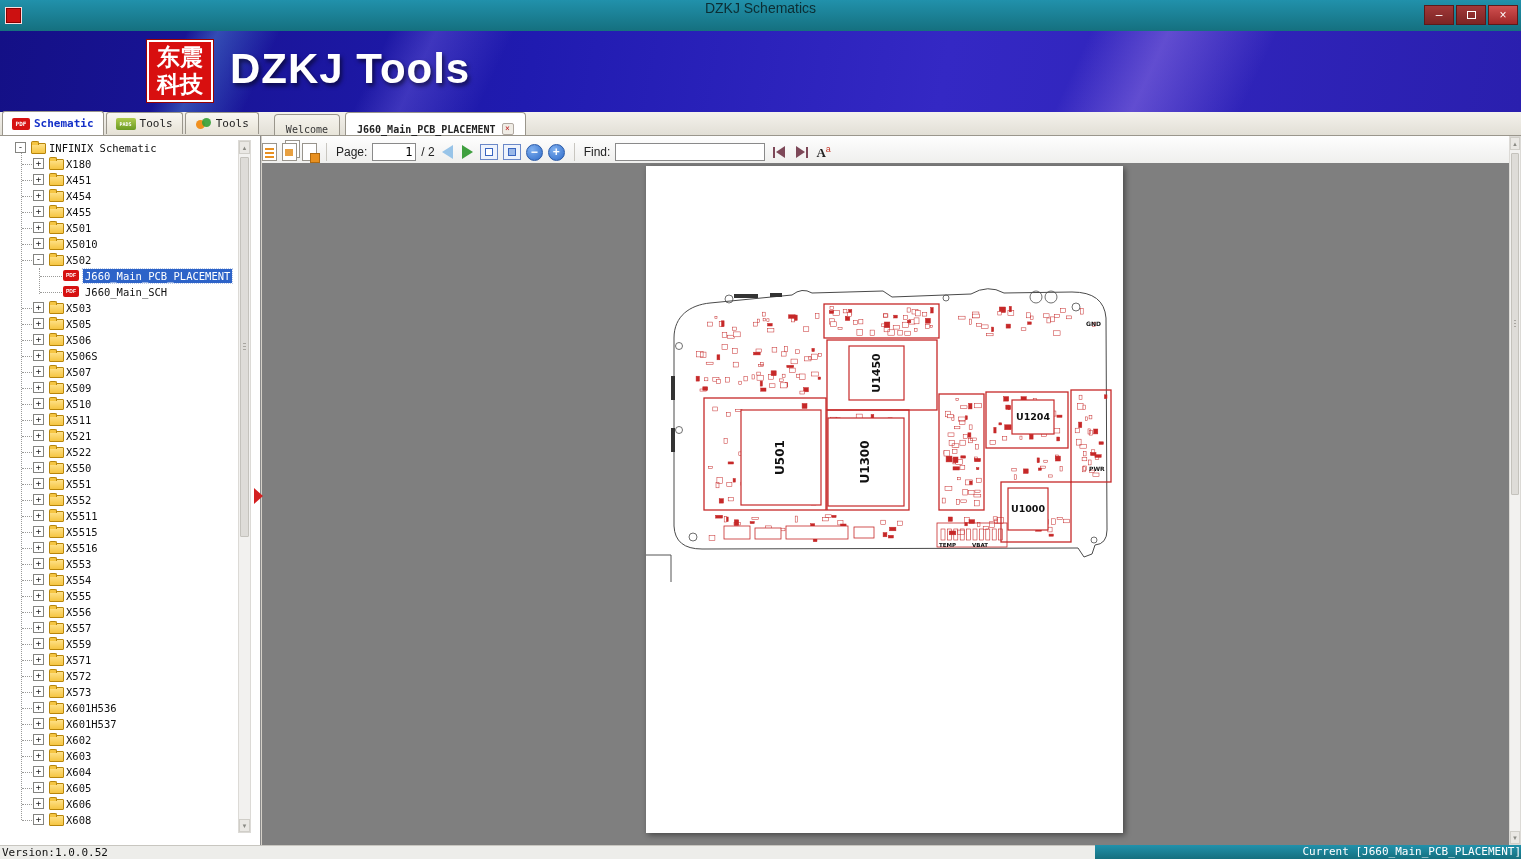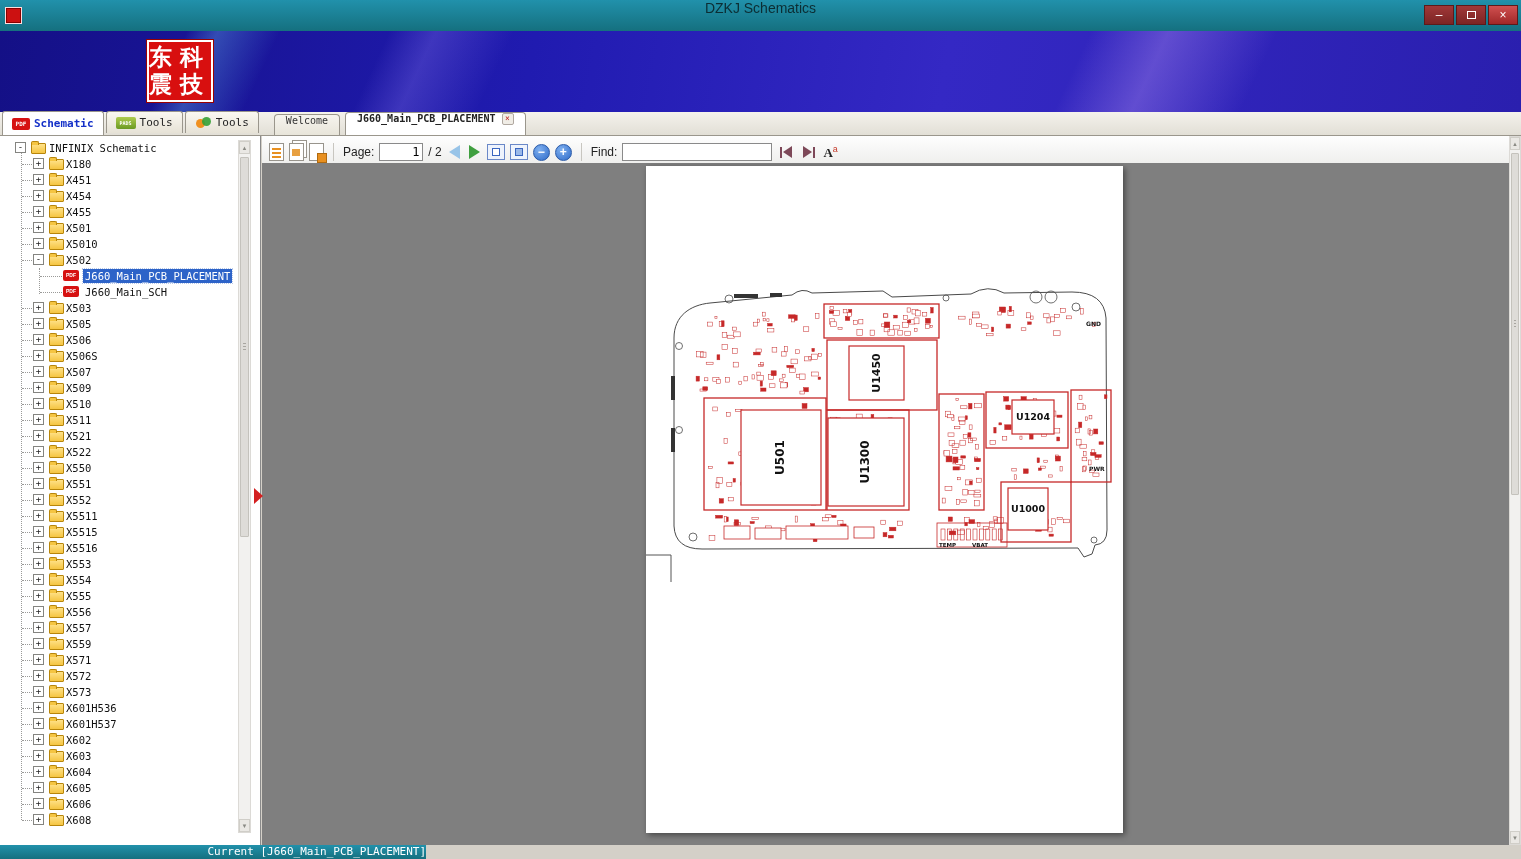--- a/index.html
+++ b/index.html
@@ -11,34 +11,34 @@
 .win-buttons{position:absolute;right:3px;top:5px;display:flex;gap:2px}
 .wbtn{width:30px;height:20px;display:flex;align-items:center;justify-content:center;color:#fff;font-size:12px;border:1px solid #5c1a1a;background:linear-gradient(#a03838,#7c2424);cursor:default}
 .wbtn.close{background:linear-gradient(#d05050,#a02828)}
 .max-glyph{width:9px;height:8px;border:1px solid #fff}
 
 .banner{position:absolute;top:31px;left:0;right:0;height:81px;background:
  linear-gradient(115deg,rgba(255,255,255,0) 12%,rgba(120,220,255,.28) 14%,rgba(255,255,255,0) 18%),
  linear-gradient(115deg,rgba(255,255,255,0) 25%,rgba(160,140,255,.25) 28%,rgba(255,255,255,0) 33%),
  linear-gradient(115deg,rgba(255,255,255,0) 70%,rgba(210,170,255,.3) 75%,rgba(255,255,255,0) 82%),
  linear-gradient(100deg,#141086 0%,#201bb0 35%,#3428c4 62%,#2a1fae 100%)}
-.logo{position:absolute;left:147px;top:9px;width:66px;height:62px;background:#d80f0f;border:2px solid #fff;outline:1px solid #900;display:flex;flex-direction:row;align-items:center;justify-content:center;color:#fff;font-weight:bold;font-size:23px;line-height:27px}
+.logo{position:absolute;left:147px;top:9px;width:66px;height:62px;background:#d80f0f;border:2px solid #fff;outline:1px solid #900;display:flex;flex-direction:column;align-items:center;justify-content:center;color:#fff;font-weight:bold;font-size:23px;line-height:27px}
 .appname{position:absolute;left:230px;top:14px;font-size:42px;font-weight:bold;color:#fff;text-shadow:2px 3px 4px rgba(0,0,0,.55);letter-spacing:1px}
 .tagline{position:absolute;right:113px;top:22px;font-size:29px;color:#e6e2fa;text-shadow:2px 2px 3px rgba(0,0,0,.5)}
 
 .tabrow{position:absolute;top:112px;left:0;right:0;height:24px;background:linear-gradient(#f4f2ec,#e2dfd6);border-bottom:1px solid #9a968c;display:flex;align-items:flex-end}
 .rtab{height:22px;display:flex;align-items:center;gap:4px;padding:0 9px;border:1px solid #9a968c;border-bottom:none;border-radius:3px 3px 0 0;margin-left:2px;background:linear-gradient(#faf8f2,#e6e2d6);font-family:"DejaVu Sans Mono",monospace;font-size:11px;color:#222}
 .rtab.active{background:#fff;color:#1430c8;font-weight:bold;height:24px}
 .ric-pdf{width:18px;height:12px;background:#d61212;border-radius:2px;color:#fff;font-size:6px;font-weight:bold;line-height:12px;text-align:center}
 .ric-pads{width:20px;height:12px;background:linear-gradient(#aecb4e,#6a9a22);border-radius:2px;color:#fff;font-size:5px;font-weight:bold;line-height:12px;text-align:center}
 .ric-share{width:17px;height:12px;position:relative}
 .ric-share::before{content:'';position:absolute;left:1px;top:2px;width:9px;height:9px;border-radius:50%;background:#f09020}
 .ric-share::after{content:'';position:absolute;left:7px;top:0;width:9px;height:9px;border-radius:50%;background:#35a035;opacity:.9}
 .doc-tabs{display:flex;margin-left:10px;align-items:flex-end;height:24px}
-.dtab{height:21px;display:flex;align-items:flex-start;gap:6px;padding:0 11px;border:1px solid #9a968c;border-bottom:none;border-radius:4px 4px 0 0;margin-left:5px;background:linear-gradient(#f6f4ee,#e8e5da);font-family:"DejaVu Sans Mono",monospace;font-size:10px;color:#333}
+.dtab{height:21px;display:flex;align-items:flex-end;gap:6px;padding:0 11px;border:1px solid #9a968c;border-bottom:none;border-radius:4px 4px 0 0;margin-left:5px;background:linear-gradient(#f6f4ee,#e8e5da);font-family:"DejaVu Sans Mono",monospace;font-size:10px;color:#333}
 .dtab.active{background:#fff;height:23px;color:#222;font-weight:bold}
 .dtab-close{width:12px;height:12px;border:1px solid #b0a8a0;background:#f0ede6;color:#c02020;font-size:8px;line-height:10px;text-align:center;border-radius:2px;font-weight:normal}
 
 .main{position:absolute;top:136px;left:0;right:0;bottom:14px}
 .sidebar{position:absolute;left:0;top:0;bottom:0;width:261px;background:#fff;border-right:1px solid #8a8a8a}
 #tree{position:absolute;left:0;top:0;right:24px;bottom:0;overflow:hidden;padding-top:4px}
 .trow{position:relative;height:16px}
 .pm{position:absolute;top:2px;width:11px;height:11px;border:1px solid #848480;background:#fff;font:9px/9px "DejaVu Sans Mono",monospace;text-align:center;color:#222;z-index:2}
 .ficon{position:absolute;width:15px;height:11px;background:linear-gradient(#ffe28a,#f5c542);border:1px solid #b8860b;border-radius:1px;top:3px;z-index:2}
 .ficon::before{content:'';position:absolute;left:-1px;top:-3px;width:6px;height:3px;background:#f5c542;border:1px solid #b8860b;border-bottom:none;border-radius:2px 2px 0 0}
@@ -59,21 +59,21 @@
 .sb .ar.up{top:0}.sb .ar.dn{bottom:0}
 .sb .thumb{position:absolute;left:1px;right:1px;background:#dedcd8;border:1px solid #c4c2bc;border-radius:1px}
 .sb .grip{position:absolute;left:2px;right:2px;top:50%;height:8px;margin-top:-4px;background:repeating-linear-gradient(#a8a6a0 0 1px,transparent 1px 3px)}
 .side-sb{right:9px;top:4px;bottom:12px;width:13px}
 .side-sb .thumb{top:16px;height:380px}
 .content-sb{right:0;top:0;bottom:0;width:12px}
 .content-sb .thumb{top:16px;height:342px}
 .split-arrow{position:absolute;left:254px;top:352px;width:0;height:0;border-left:9px solid #d42020;border-top:8px solid transparent;border-bottom:8px solid transparent;z-index:5}
 
 .content{position:absolute;left:262px;top:0;right:0;bottom:0}
-.toolbar{position:absolute;left:0;right:12px;top:0;height:33px;background:linear-gradient(#fefefe,#ececea);border-bottom:1px solid #bcbab4;display:flex;align-items:center;padding-left:7px;gap:5px;font-size:12px;color:#222}
+.toolbar{position:absolute;left:0;right:12px;top:0;height:33px;background:linear-gradient(#fefefe,#ececea);border-bottom:1px solid #bcbab4;display:flex;align-items:center;gap:5px;font-size:12px;color:#222}
 .tsep{width:1px;height:18px;background:#c8c6c0;margin:0 4px}
 .doc-ic{width:15px;height:18px;background:#fff;border:1px solid #98948c;position:relative}
 .doc-ic.ic1::after{content:'';position:absolute;left:2px;top:4px;width:9px;height:2px;background:#e89020;box-shadow:0 4px 0 #e89020,0 8px 0 #e89020}
 .doc-ic.ic2{box-shadow:3px -3px 0 -1px #fff,3px -3px 0 0 #98948c}
 .doc-ic.ic2::after{content:'';position:absolute;left:2px;top:5px;width:8px;height:7px;background:#e8a040}
 .doc-ic.ic3::after{content:'';position:absolute;right:-4px;bottom:-3px;width:8px;height:8px;background:#e89020;border:1px solid #b06a10}
 .page-input{width:44px;height:18px;border:1px solid #8a8a8a;font:12px "DejaVu Sans Mono",monospace;text-align:right;padding-right:3px}
 .find-input{width:150px;height:18px;border:1px solid #8a8a8a;font:12px "DejaVu Sans Mono",monospace;padding:0 3px}
 .tri-l{width:0;height:0;border-top:7px solid transparent;border-bottom:7px solid transparent;border-right:11px solid #98c4e8;margin:0 2px}
 .tri-r{width:0;height:0;border-top:7px solid transparent;border-bottom:7px solid transparent;border-left:11px solid #3f9f3f;margin:0 2px}
@@ -108,24 +108,25 @@
       </div>
     <div class="wbtn close">×</div>
   </div>
 </div>
 
 <div class="banner">
   <div class="logo">
     <div>东震</div>
     <div>科技</div>
   </div>
+  <div class="appname">DZKJ Tools</div>
 </div>
 
 <div class="tabrow">
-  <div id="ribbon-tabs" style="display:flex;align-items:flex-start;height:24px">
+  <div id="ribbon-tabs" style="display:flex;align-items:center;height:24px">
       <div class="rtab active">
         <span class="ric-pdf">PDF</span>
         <span>Schematic</span>
       </div>
       <div class="rtab">
         <span class="ric-pads">PADS</span>
         <span>Tools</span>
       </div>
       <div class="rtab">
         <span class="ric-share"></span>
@@ -828,14 +829,15 @@
       <div class="ar up">▲</div>
       <div class="thumb">
           <span class="grip"></span>
         </div>
       <div class="ar dn">▼</div>
     </div>
   </div>
 </div>
 
 <div class="statusbar">
+  <div class="status-left">Version:1.0.0.52</div>
   <div class="status-right">Current [J660_Main_PCB_PLACEMENT]</div>
 </div>
 
 </body></html>

